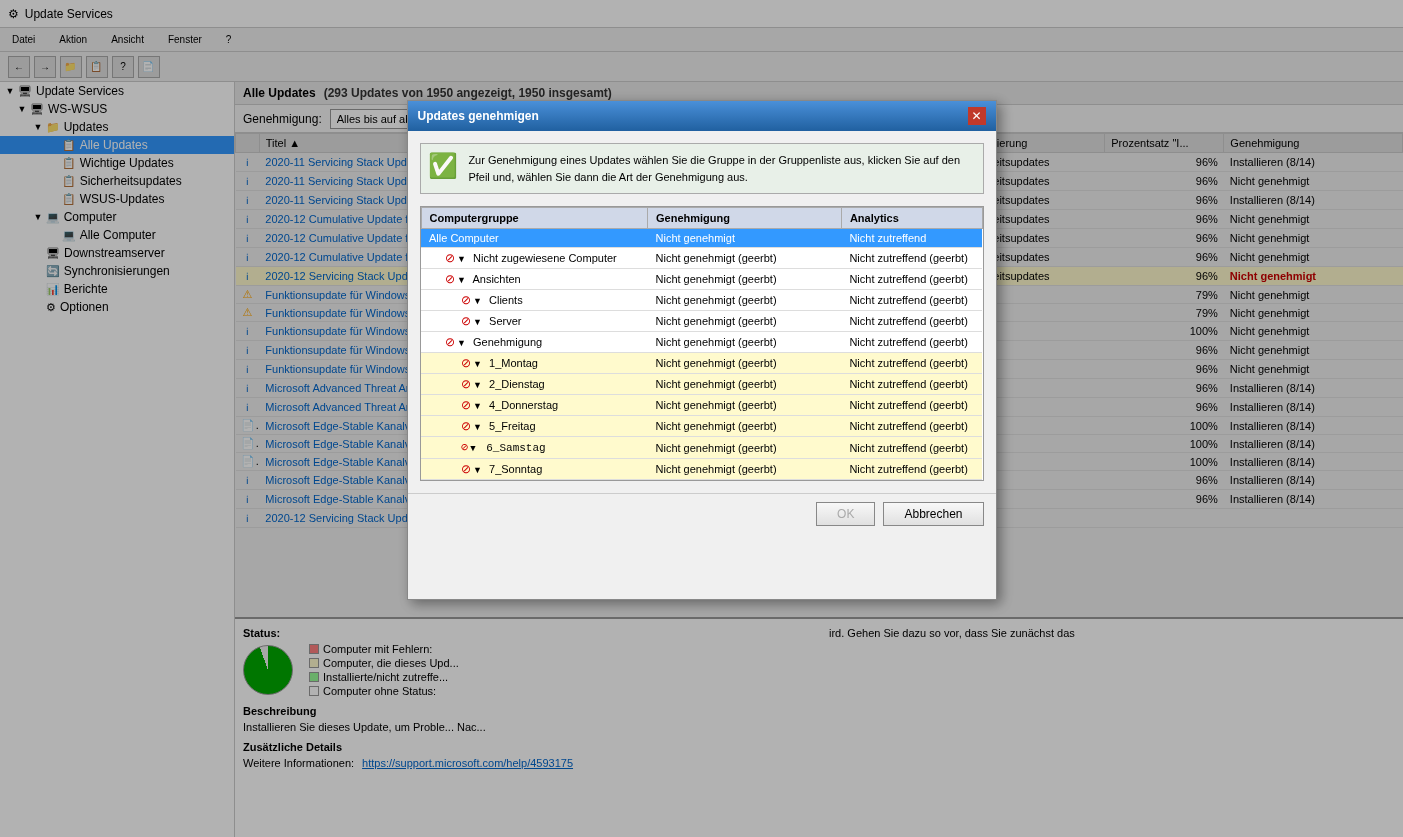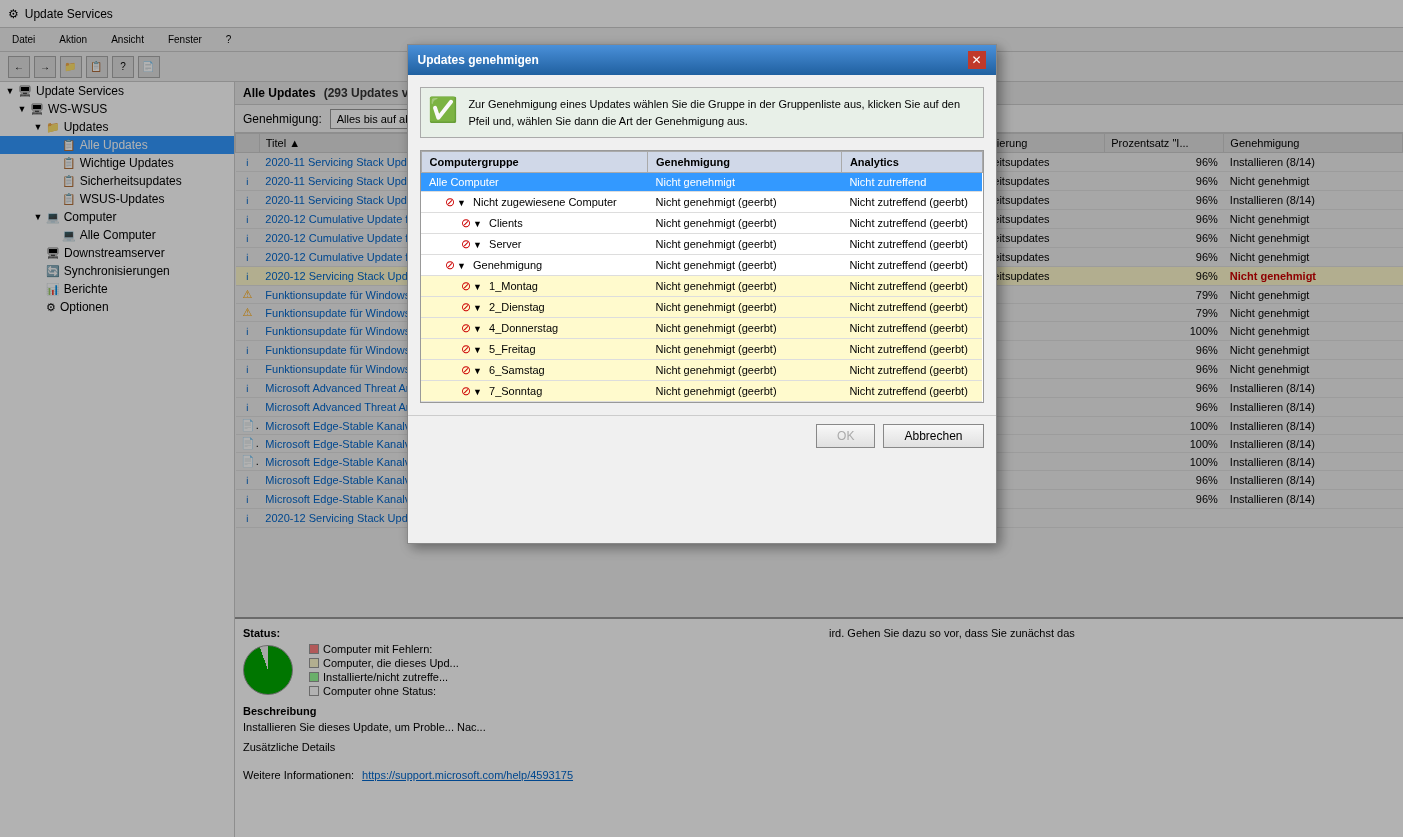--- a/index.html
+++ b/index.html
@@ -167,31 +167,31 @@
       border-radius: 50%;
       background: conic-gradient(#00aa00 0deg 340deg, #f0f0f0 340deg 360deg);
       border: 1px solid #999;
       flex-shrink: 0;
     }
     .legend { display: flex; flex-direction: column; gap: 2px; }
     .legend-item { display: flex; align-items: center; gap: 4px; }
     .legend-dot { width: 10px; height: 10px; flex-shrink: 0; }
     .desc-section { margin-top: 8px; }
     .desc-label { font-weight: bold; margin-bottom: 4px; }
-    .additional-label { font-weight: normal; margin-top: 8px; margin-bottom: 16px; }
+    .additional-label { font-weight: bold; margin-top: 8px; margin-bottom: 4px; }
 
     
     .modal-overlay {
       position: fixed;
       top: 0; left: 0; right: 0; bottom: 0;
       background: rgba(0,0,0,0.3);
       display: flex;
       align-items: flex-start;
       justify-content: center;
-      padding-top: 44px;
+      padding-top: 100px;
       z-index: 1000;
     }
     .modal {
       background: #f0f0f0;
       border: 1px solid #888;
       box-shadow: 4px 4px 12px rgba(0,0,0,0.4);
       width: 590px;
       min-height: 500px;
     }
     .modal-titlebar {
@@ -615,30 +615,38 @@
   </tr>
               <tr>
     <td style="padding-left:24px;">
       <span style="color:#cc0000;font-size:12px;margin-right:2px;">⊘</span><span style="font-size:9px;margin-right:4px;cursor:pointer;">▼</span>
       Nicht zugewiesene Computer
     </td>
     <td>Nicht genehmigt (geerbt)</td>
     <td>Nicht zutreffend (geerbt)</td>
   </tr>
               <tr>
-    <td style="padding-left:40px;">
-      <span style="color:#cc0000;font-size:12px;margin-right:2px;">⊘</span><span style="font-size:9px;margin-right:4px;cursor:pointer;">▼</span>
-      Clients
+    <td style="padding-left:24px;">
+      <span style="color:#cc0000;font-size:12px;margin-right:2px;">⊘</span><span style="font-size:9px;margin-right:4px;cursor:pointer;">▼</span>
+      Ansichten
     </td>
     <td>Nicht genehmigt (geerbt)</td>
     <td>Nicht zutreffend (geerbt)</td>
   </tr>
               <tr>
     <td style="padding-left:40px;">
       <span style="color:#cc0000;font-size:12px;margin-right:2px;">⊘</span><span style="font-size:9px;margin-right:4px;cursor:pointer;">▼</span>
+      Clients
+    </td>
+    <td>Nicht genehmigt (geerbt)</td>
+    <td>Nicht zutreffend (geerbt)</td>
+  </tr>
+              <tr>
+    <td style="padding-left:40px;">
+      <span style="color:#cc0000;font-size:12px;margin-right:2px;">⊘</span><span style="font-size:9px;margin-right:4px;cursor:pointer;">▼</span>
       Server
     </td>
     <td>Nicht genehmigt (geerbt)</td>
     <td>Nicht zutreffend (geerbt)</td>
   </tr>
               <tr>
     <td style="padding-left:24px;">
       <span style="color:#cc0000;font-size:12px;margin-right:2px;">⊘</span><span style="font-size:9px;margin-right:4px;cursor:pointer;">▼</span>
       Genehmigung
     </td>
@@ -671,21 +679,21 @@
   </tr>
               <tr style="background: rgb(255, 250, 205);">
     <td style="padding-left:40px;">
       <span style="color:#cc0000;font-size:12px;margin-right:2px;">⊘</span><span style="font-size:9px;margin-right:4px;cursor:pointer;">▼</span>
       5_Freitag
     </td>
     <td>Nicht genehmigt (geerbt)</td>
     <td>Nicht zutreffend (geerbt)</td>
   </tr>
               <tr style="background: rgb(255, 250, 205);">
-    <td style="padding-left:40px;">
+    <td style="padding-left:40px;font-family:Liberation Mono, monospace;">
       <span style="color:#cc0000;font-size:12px;margin-right:2px;">⊘</span><span style="font-size:9px;margin-right:4px;cursor:pointer;">▼</span>
       6_Samstag
     </td>
     <td>Nicht genehmigt (geerbt)</td>
     <td>Nicht zutreffend (geerbt)</td>
   </tr>
               <tr style="background: rgb(255, 250, 205);">
     <td style="padding-left:40px;">
       <span style="color:#cc0000;font-size:12px;margin-right:2px;">⊘</span><span style="font-size:9px;margin-right:4px;cursor:pointer;">▼</span>
       7_Sonntag

